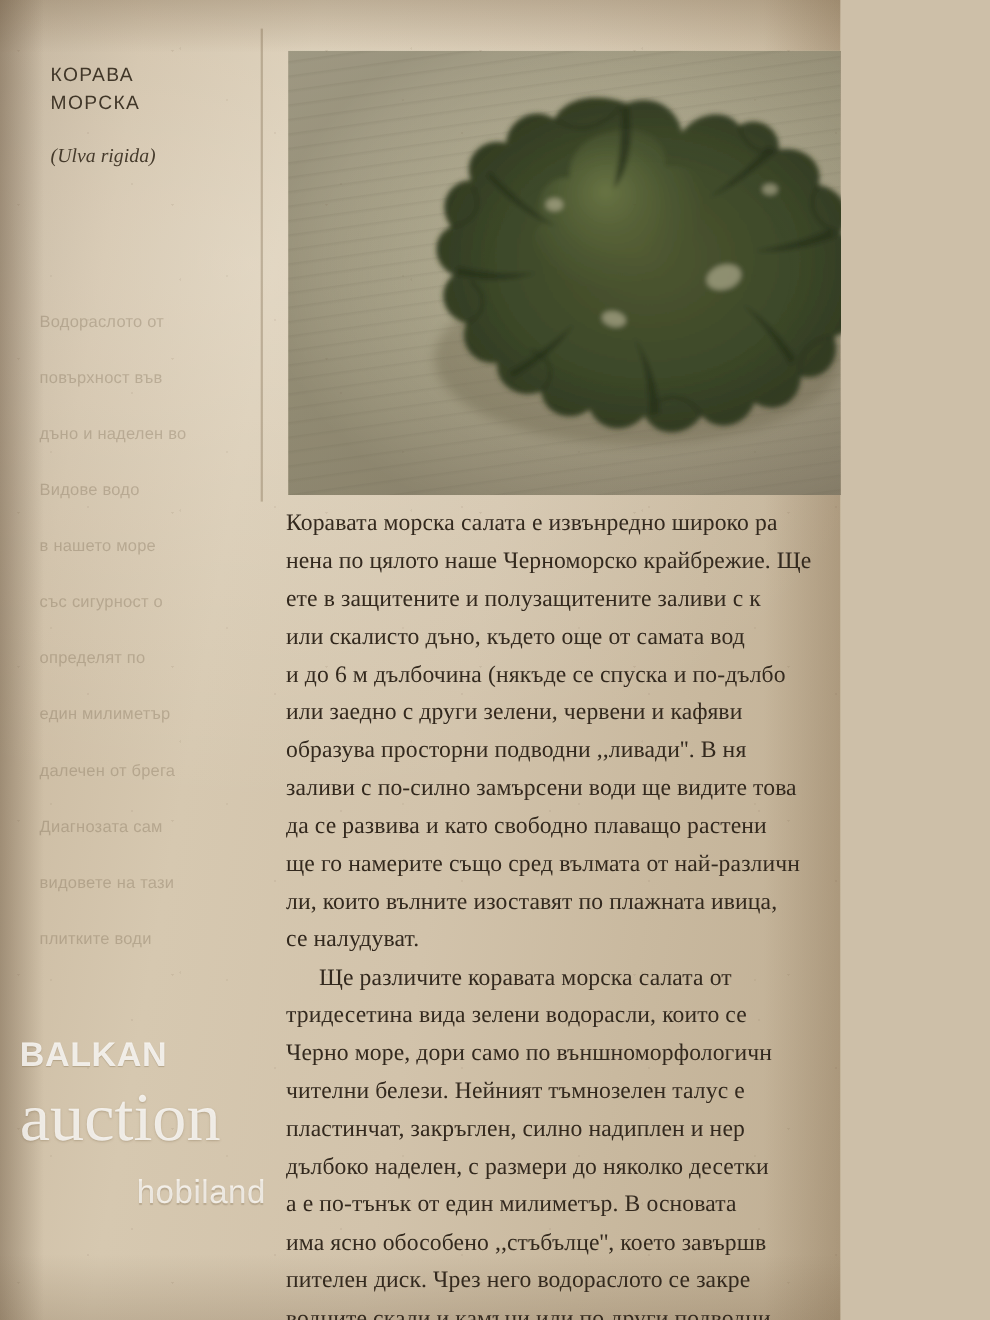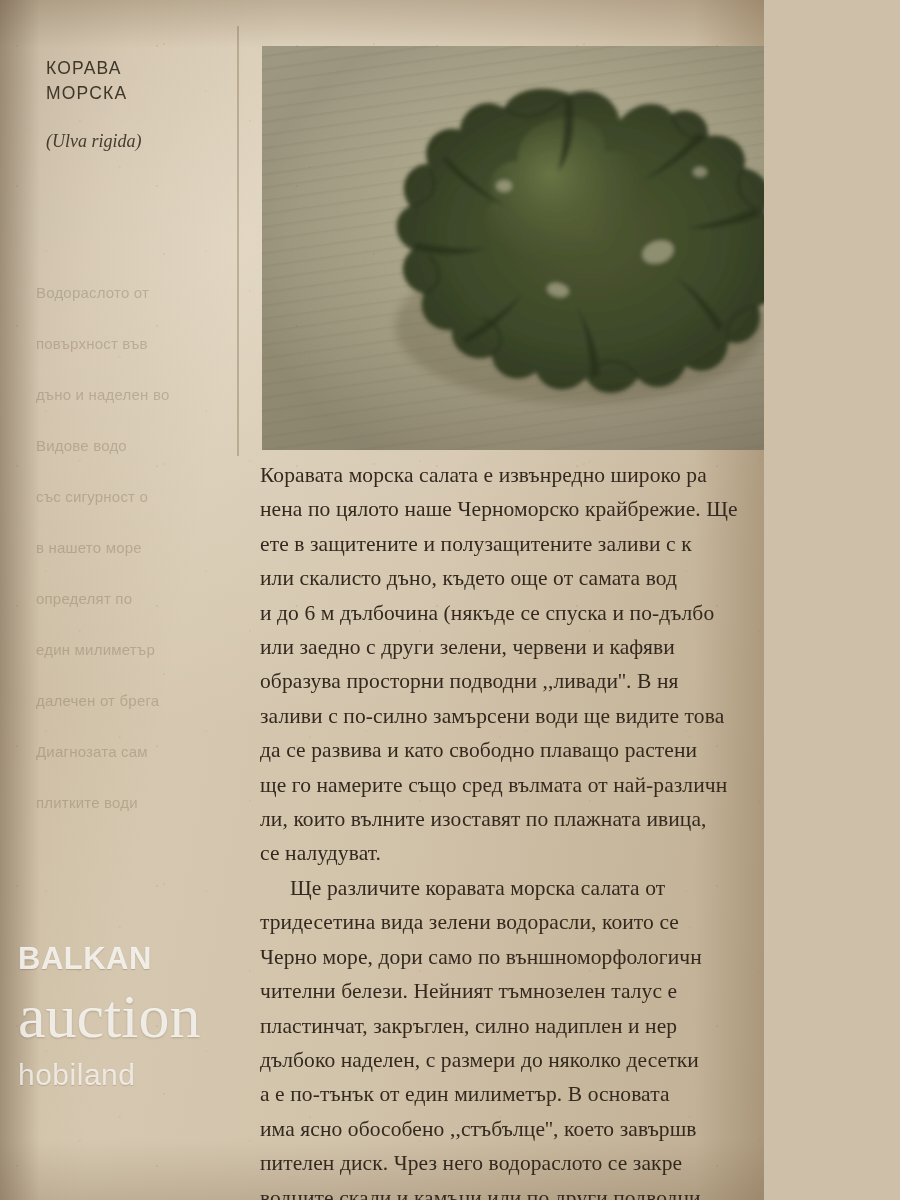--- a/index.html
+++ b/index.html
@@ -186,22 +186,23 @@
     line-height: 56px;
     color: rgba(255,255,255,0.78);
     text-shadow: 0 1px 2px rgba(120,100,70,0.35);
     margin-top: 14px;
   }
   .wm-hobiland {
     font-family: "Liberation Sans", sans-serif;
     font-size: 30px;
     color: rgba(255,255,255,0.72);
     text-shadow: 0 1px 1px rgba(120,100,70,0.3);
-    margin-top: 14px;
+    margin-top: 24px;
     letter-spacing: 0.5px;
+    text-align: center;
   }
 
   
   .grain {
     position: absolute;
     inset: 0;
     pointer-events: none;
     opacity: 0.35;
     background-image:
       radial-gradient(circle at 12% 33%, rgba(90,70,45,0.25) 0 1px, transparent 1px),
@@ -229,26 +230,27 @@
       <div>МОРСКА</div>
     </div>
     <div class="latin">(Ulva rigida)</div>
   </div>
 
   <div class="ghost">
     <p>Водораслото от</p>
     <p>повърхност във</p>
     <p>дъно и наделен во</p>
     <p>Видове водо</p>
+    <p>в нашето море</p>
     <p>със сигурност о</p>
-    <p>в нашето море</p>
     <p>определят по</p>
     <p>един милиметър</p>
     <p>далечен от брега</p>
     <p>Диагнозата сам</p>
+    <p>видовете на тази</p>
     <p>плитките води</p>
   </div>
 
   <div class="photo-wrap">
     <div class="photo"></div>
     <div class="photo-lines"></div>
 
     <div class="alga">
       <svg viewBox="0 0 440 340" xmlns="http://www.w3.org/2000/svg">
         <defs>

